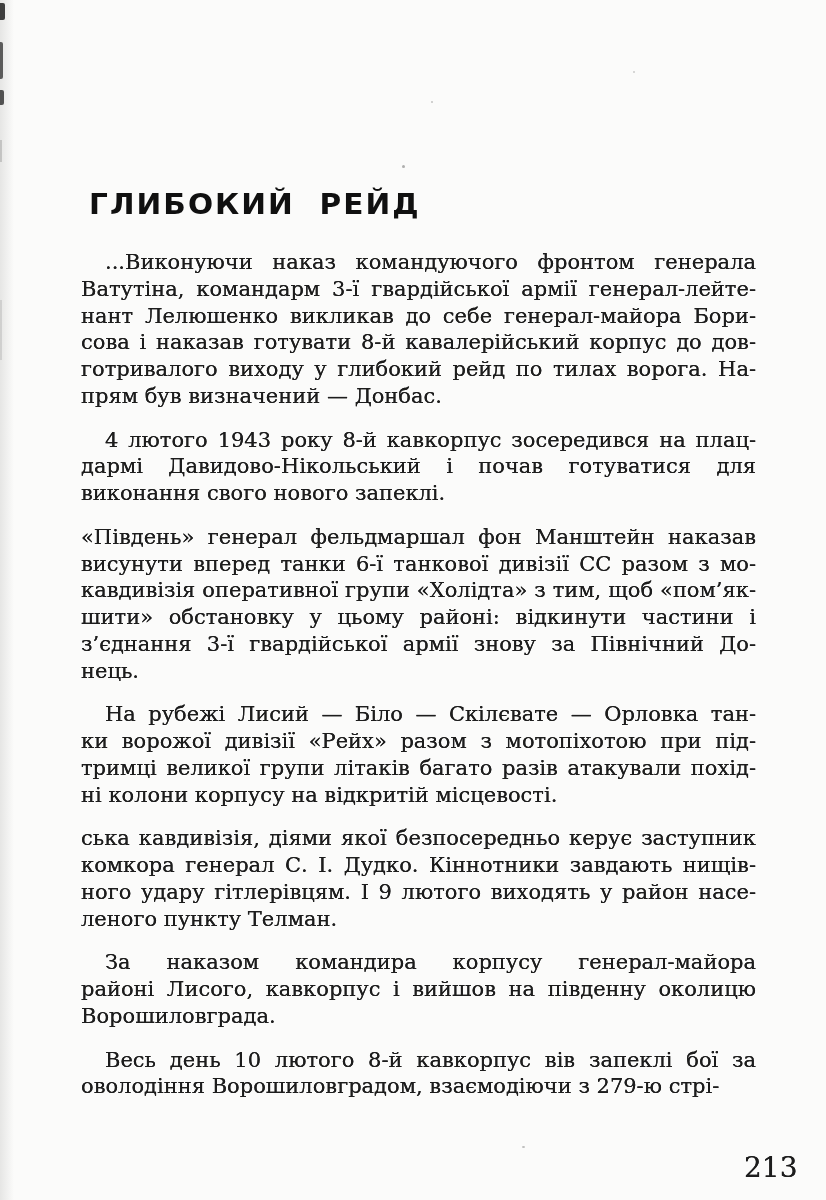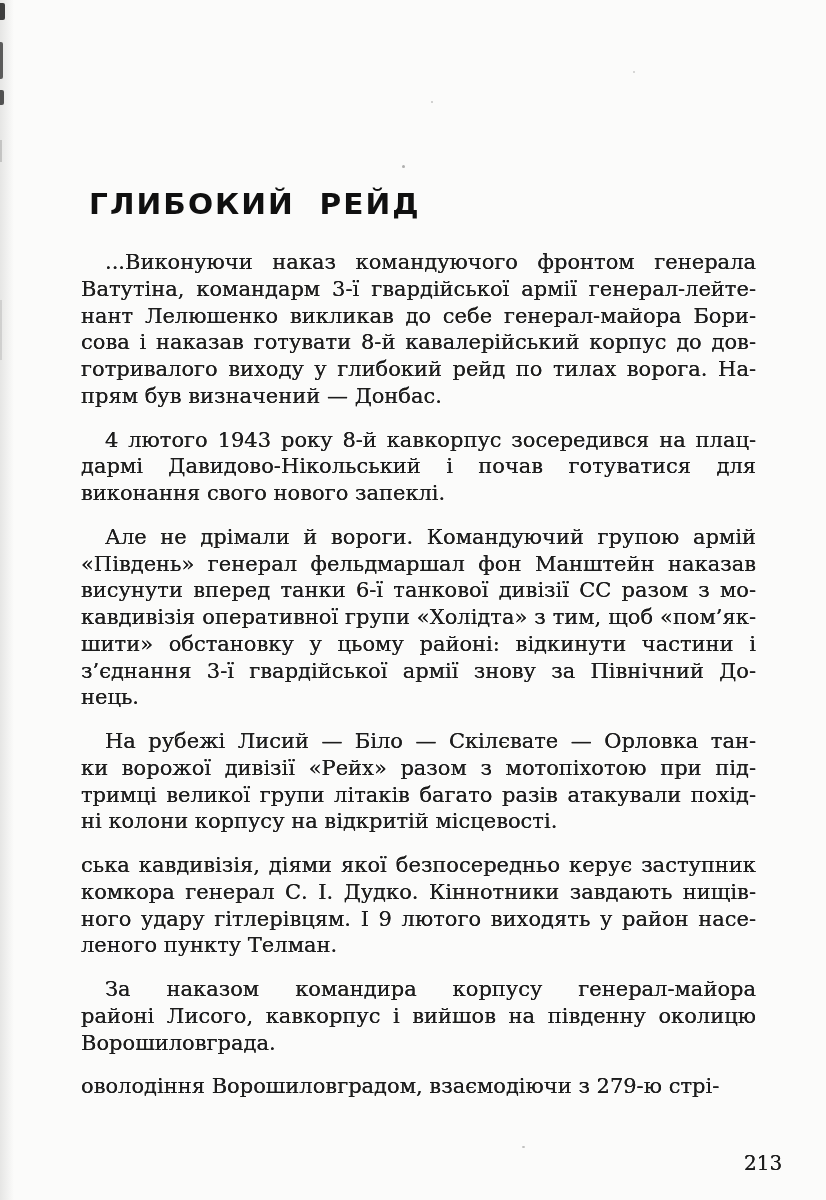--- a/index.html
+++ b/index.html
@@ -55,21 +55,21 @@
     text-align: justify;
     text-align-last: justify;
     white-space: normal;
   }
   .line.last { text-align-last: left; }
   .line.first { text-indent: 24px; }
   .page-number {
     position: absolute;
     left: 744px;
     top: 1151px;
-    font-size: 20px;
+    font-size: 28px;
     color: #1d1d1d;
     text-shadow: 0 0 0.4px currentColor;
   }
   
   .artifact {
     position: absolute;
     background: #262626;
     pointer-events: none;
   }
   .artifact.a1 { left: 0; top: 3px;  width: 5px; height: 17px; opacity: .88; border-radius: 0 2px 2px 0; }
@@ -117,21 +117,20 @@
         <div class="line">сова і наказав готувати 8-й кавалерійський корпус до дов-</div>
         <div class="line">готривалого виходу у глибокий рейд по тилах ворога. На-</div>
         <div class="line last">прям був визначений — Донбас.</div>
       </div>
       <div class="paragraph">
         <div class="line first">4 лютого 1943 року 8-й кавкорпус зосередився на плац-</div>
         <div class="line">дармі Давидово-Нікольський і почав готуватися для</div>
         <div class="line last">виконання свого нового запеклі.</div>
       </div>
       <div class="paragraph">
-        <div class="line first">Але не дрімали й вороги. Командуючий групою армій</div>
         <div class="line">«Південь» генерал фельдмаршал фон Манштейн наказав</div>
         <div class="line">висунути вперед танки 6-ї танкової дивізії СС разом з мо-</div>
         <div class="line">кавдивізія оперативної групи «Холідта» з тим, щоб «пом’як-</div>
         <div class="line">шити» обстановку у цьому районі: відкинути частини і</div>
         <div class="line">з’єднання 3-ї гвардійської армії знову за Північний До-</div>
         <div class="line last">нець.</div>
       </div>
       <div class="paragraph">
         <div class="line first">На рубежі Лисий — Біло — Скілєвате — Орловка тан-</div>
         <div class="line">ки ворожої дивізії «Рейх» разом з мотопіхотою при під-</div>
@@ -143,18 +142,19 @@
         <div class="line">комкора генерал С. І. Дудко. Кіннотники завдають нищів-</div>
         <div class="line">ного удару гітлерівцям. І 9 лютого виходять у район насе-</div>
         <div class="line last">леного пункту Телман.</div>
       </div>
       <div class="paragraph">
         <div class="line first">За наказом командира корпусу генерал-майора</div>
         <div class="line">районі Лисого, кавкорпус і вийшов на південну околицю</div>
         <div class="line last">Ворошиловграда.</div>
       </div>
       <div class="paragraph">
+        <div class="line first">Весь день 10 лютого 8-й кавкорпус вів запеклі бої за</div>
         <div class="line last">оволодіння Ворошиловградом, взаємодіючи з 279-ю стрі-</div>
       </div>
     </div>
 
   <div class="page-number">213</div>
 </div>
 
 </body></html>

